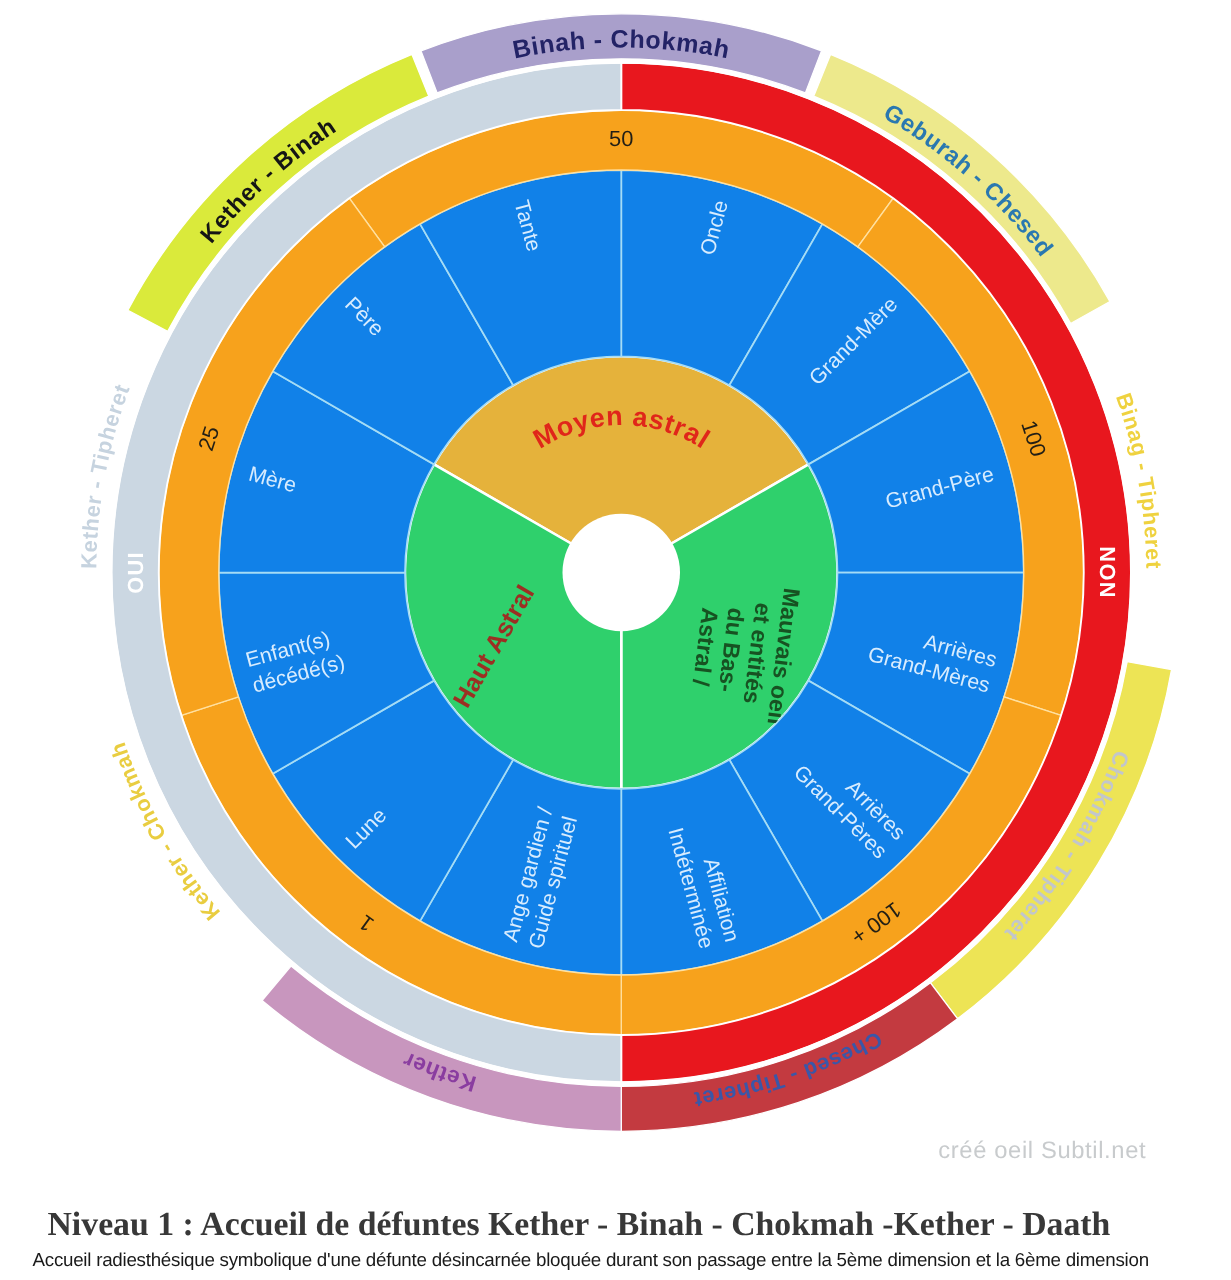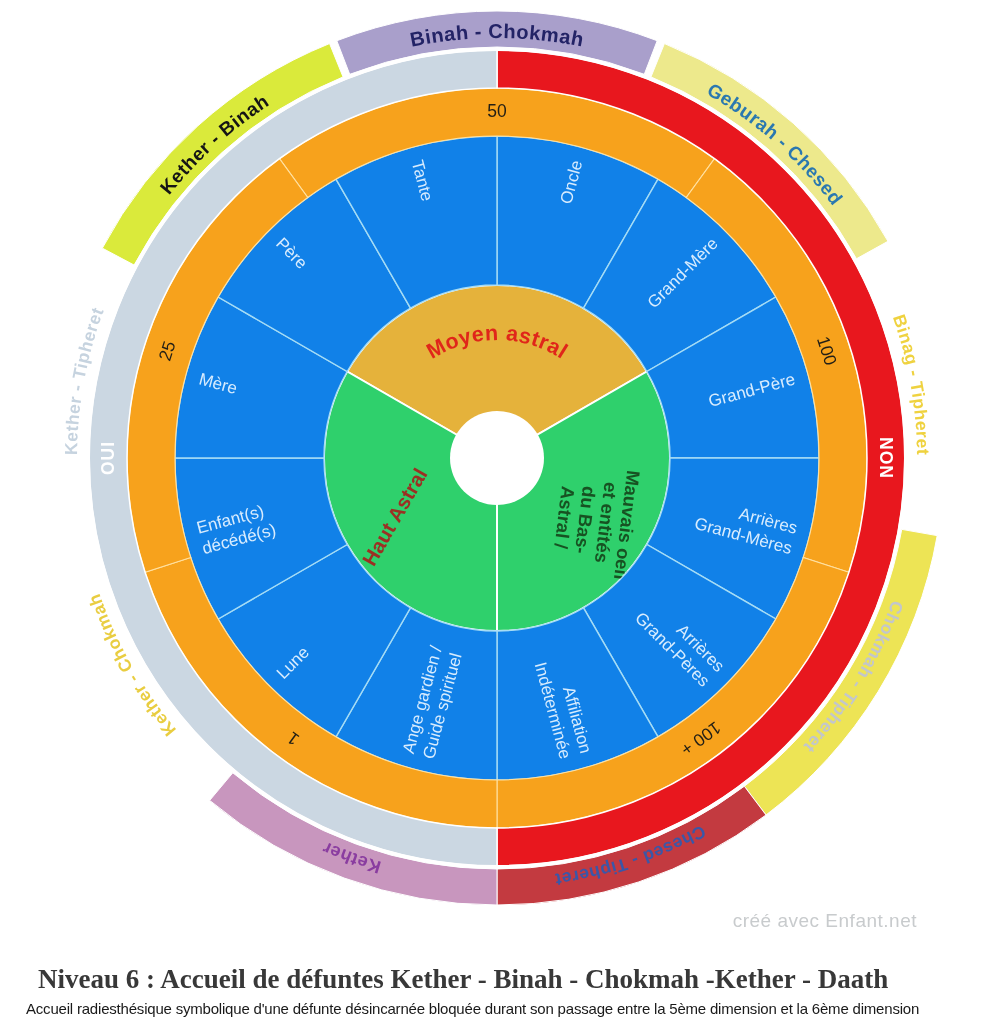--- a/index.html
+++ b/index.html
@@ -85,16 +85,16 @@
       <text fill="#232366" font-size="20" font-weight="600" letter-spacing="0.5"><textPath startOffset="50%" text-anchor="middle" href="#arc-binah-chokmah" xlink:href="#arc-binah-chokmah">Binah - Chokmah</textPath></text>
       <text fill="#2a78b0" font-size="19" font-weight="600" letter-spacing="0.5"><textPath startOffset="50%" text-anchor="middle" href="#arc-geburah-chesed" xlink:href="#arc-geburah-chesed">Geburah - Chesed</textPath></text>
       <text fill="#efd23f" font-size="17.5" font-weight="600" letter-spacing="0.5"><textPath startOffset="50%" text-anchor="middle" href="#arc-binag-tipheret" xlink:href="#arc-binag-tipheret">Binag - Tipheret</textPath></text>
       <text fill="#c2c6cb" font-size="17.5" font-weight="600" letter-spacing="0.5"><textPath startOffset="50%" text-anchor="middle" href="#arc-chokmah-tipheret" xlink:href="#arc-chokmah-tipheret">Chokmah - Tipheret</textPath></text>
       <text fill="#3a57a8" font-size="17.5" font-weight="600" letter-spacing="0.5"><textPath startOffset="50%" text-anchor="middle" href="#arc-chesed-tipheret" xlink:href="#arc-chesed-tipheret">Chesed - Tipheret</textPath></text>
       <text fill="#8a3da0" font-size="18" font-weight="600" letter-spacing="0.5"><textPath startOffset="50%" text-anchor="middle" href="#arc-kether" xlink:href="#arc-kether">Kether</textPath></text>
       <text fill="#e9cd40" font-size="17.5" font-weight="600" letter-spacing="0.5"><textPath startOffset="50%" text-anchor="middle" href="#arc-kether-chokmah" xlink:href="#arc-kether-chokmah">Kether - Chokmah</textPath></text>
       <text fill="#c6d3df" font-size="17.5" font-weight="600" letter-spacing="0.5"><textPath startOffset="50%" text-anchor="middle" href="#arc-kether-tipheret" xlink:href="#arc-kether-tipheret">Kether - Tipheret</textPath></text>
       <text fill="#151515" font-size="19" font-weight="600" letter-spacing="0.5"><textPath startOffset="50%" text-anchor="middle" href="#arc-kether-binah" xlink:href="#arc-kether-binah">Kether - Binah</textPath></text>
     </svg>
-  <div class="credit">créé avec Enfant.net</div>
-  <div class="title">Niveau 6 : Accueil de défuntes Kether - Binah - Chokmah -Kether - Daath</div>
+  <div class="credit">créé oeil Subtil.net</div>
+  <div class="title">Niveau 1 : Accueil de défuntes Kether - Binah - Chokmah -Kether - Daath</div>
   <div class="subtitle">Accueil radiesthésique symbolique d'une défunte désincarnée bloquée durant son passage entre la 5ème dimension et la 6ème dimension</div>
 </div>
 
 </body></html>

